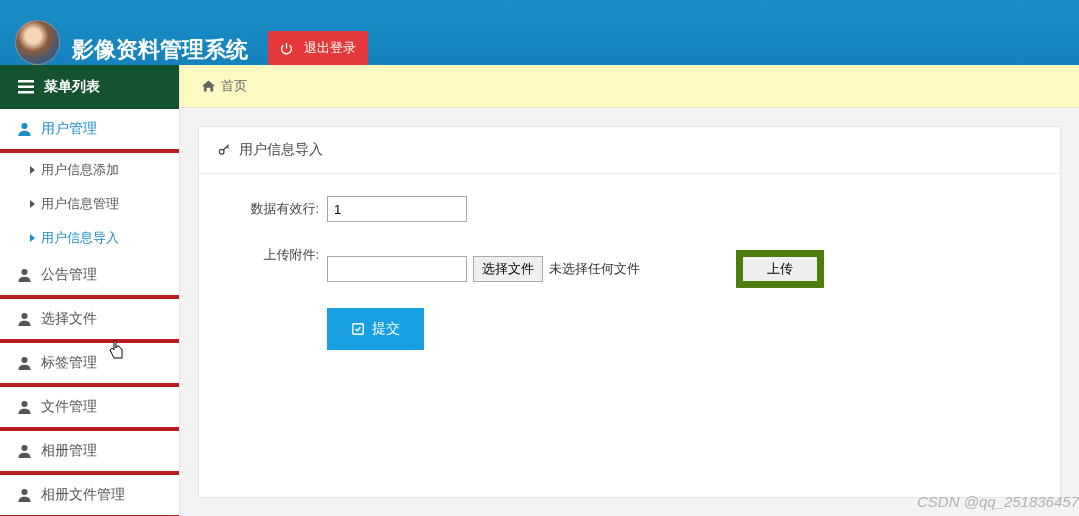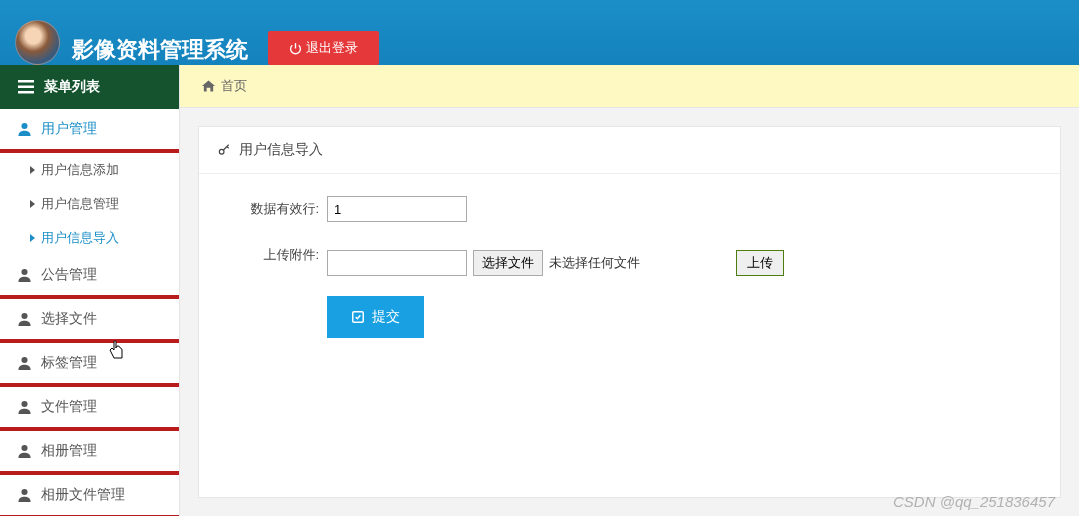--- a/index.html
+++ b/index.html
@@ -14,22 +14,22 @@
     }
     .avatar { 
       width: 45px; height: 45px; border-radius: 50%; 
       background: radial-gradient(circle at 40% 35%, #f5d5b5 20%, #8b5a3c 40%, #3a5a7c 70%);
       margin-right: 12px;
       border: 1px solid rgba(255,255,255,0.3);
     }
     .app-title { color: #fff; font-size: 22px; font-weight: bold; margin-right: 20px; }
     .logout-btn { 
       background: #E5383A; color: #fff; border: none; 
-      padding: 8px 21px; font-size: 13px; cursor: pointer;
-      display: flex; align-items: center; gap: 4px;
+      padding: 8px 12px; font-size: 13px; cursor: pointer;
+      display: flex; align-items: center; gap: 11px;
       border-radius: 2px;
     }
     .logout-btn svg { width: 13px; height: 13px; }
     
     .body-wrap { display: flex; height: calc(100% - 65px); }
     
     .sidebar { width: 180px; background: #fff; border-right: 1px solid #e5e5e5; overflow-y: auto; }
     .menu-header { 
       background: #14532d; color: #fff; padding: 13px 18px; 
       display: flex; align-items: center; gap: 10px; font-weight: bold;
@@ -79,33 +79,33 @@
       padding: 2px 6px; font-size: 13px;
     }
     .file-row { display: flex; align-items: center; gap: 6px; margin-top: 8px; }
     .file-display { width: 140px; height: 26px; border: 1px solid #aaa; background: #fff; }
     .file-btn { 
       padding: 3px 8px; font-size: 13px; border: 1px solid #aaa; 
       background: #efefef; cursor: pointer;
     }
     .file-status { font-size: 13px; color: #333; }
     .upload-btn { 
-      padding: 3px 10px; font-size: 13px; border: 1px solid #4d7c0f; 
+      padding: 3px 24px; font-size: 13px; border: 7px solid #4d7c0f; 
       background: #efefef; cursor: pointer; margin-left: 90px;
     }
     .submit-btn { 
       background: #19A0E3; color: #fff; border: none; 
       padding: 12px 24px; font-size: 14px; cursor: pointer;
       display: flex; align-items: center; gap: 7px; margin-left: 98px;
       margin-top: 0;
     }
     .submit-btn svg { width: 14px; height: 14px; }
     
     .watermark { 
-      position: absolute; bottom: 6px; right: 24px; 
+      position: absolute; bottom: 6px; right: 0; 
       color: rgba(150,150,150,0.7); font-size: 15px; font-style: italic;
       pointer-events: none;
     }
     .cursor-hand {
       position: absolute; left: 108px; top: 340px; width: 16px; height: 20px;
       pointer-events: none;
     }
   </style>
 </head>
 <body>

